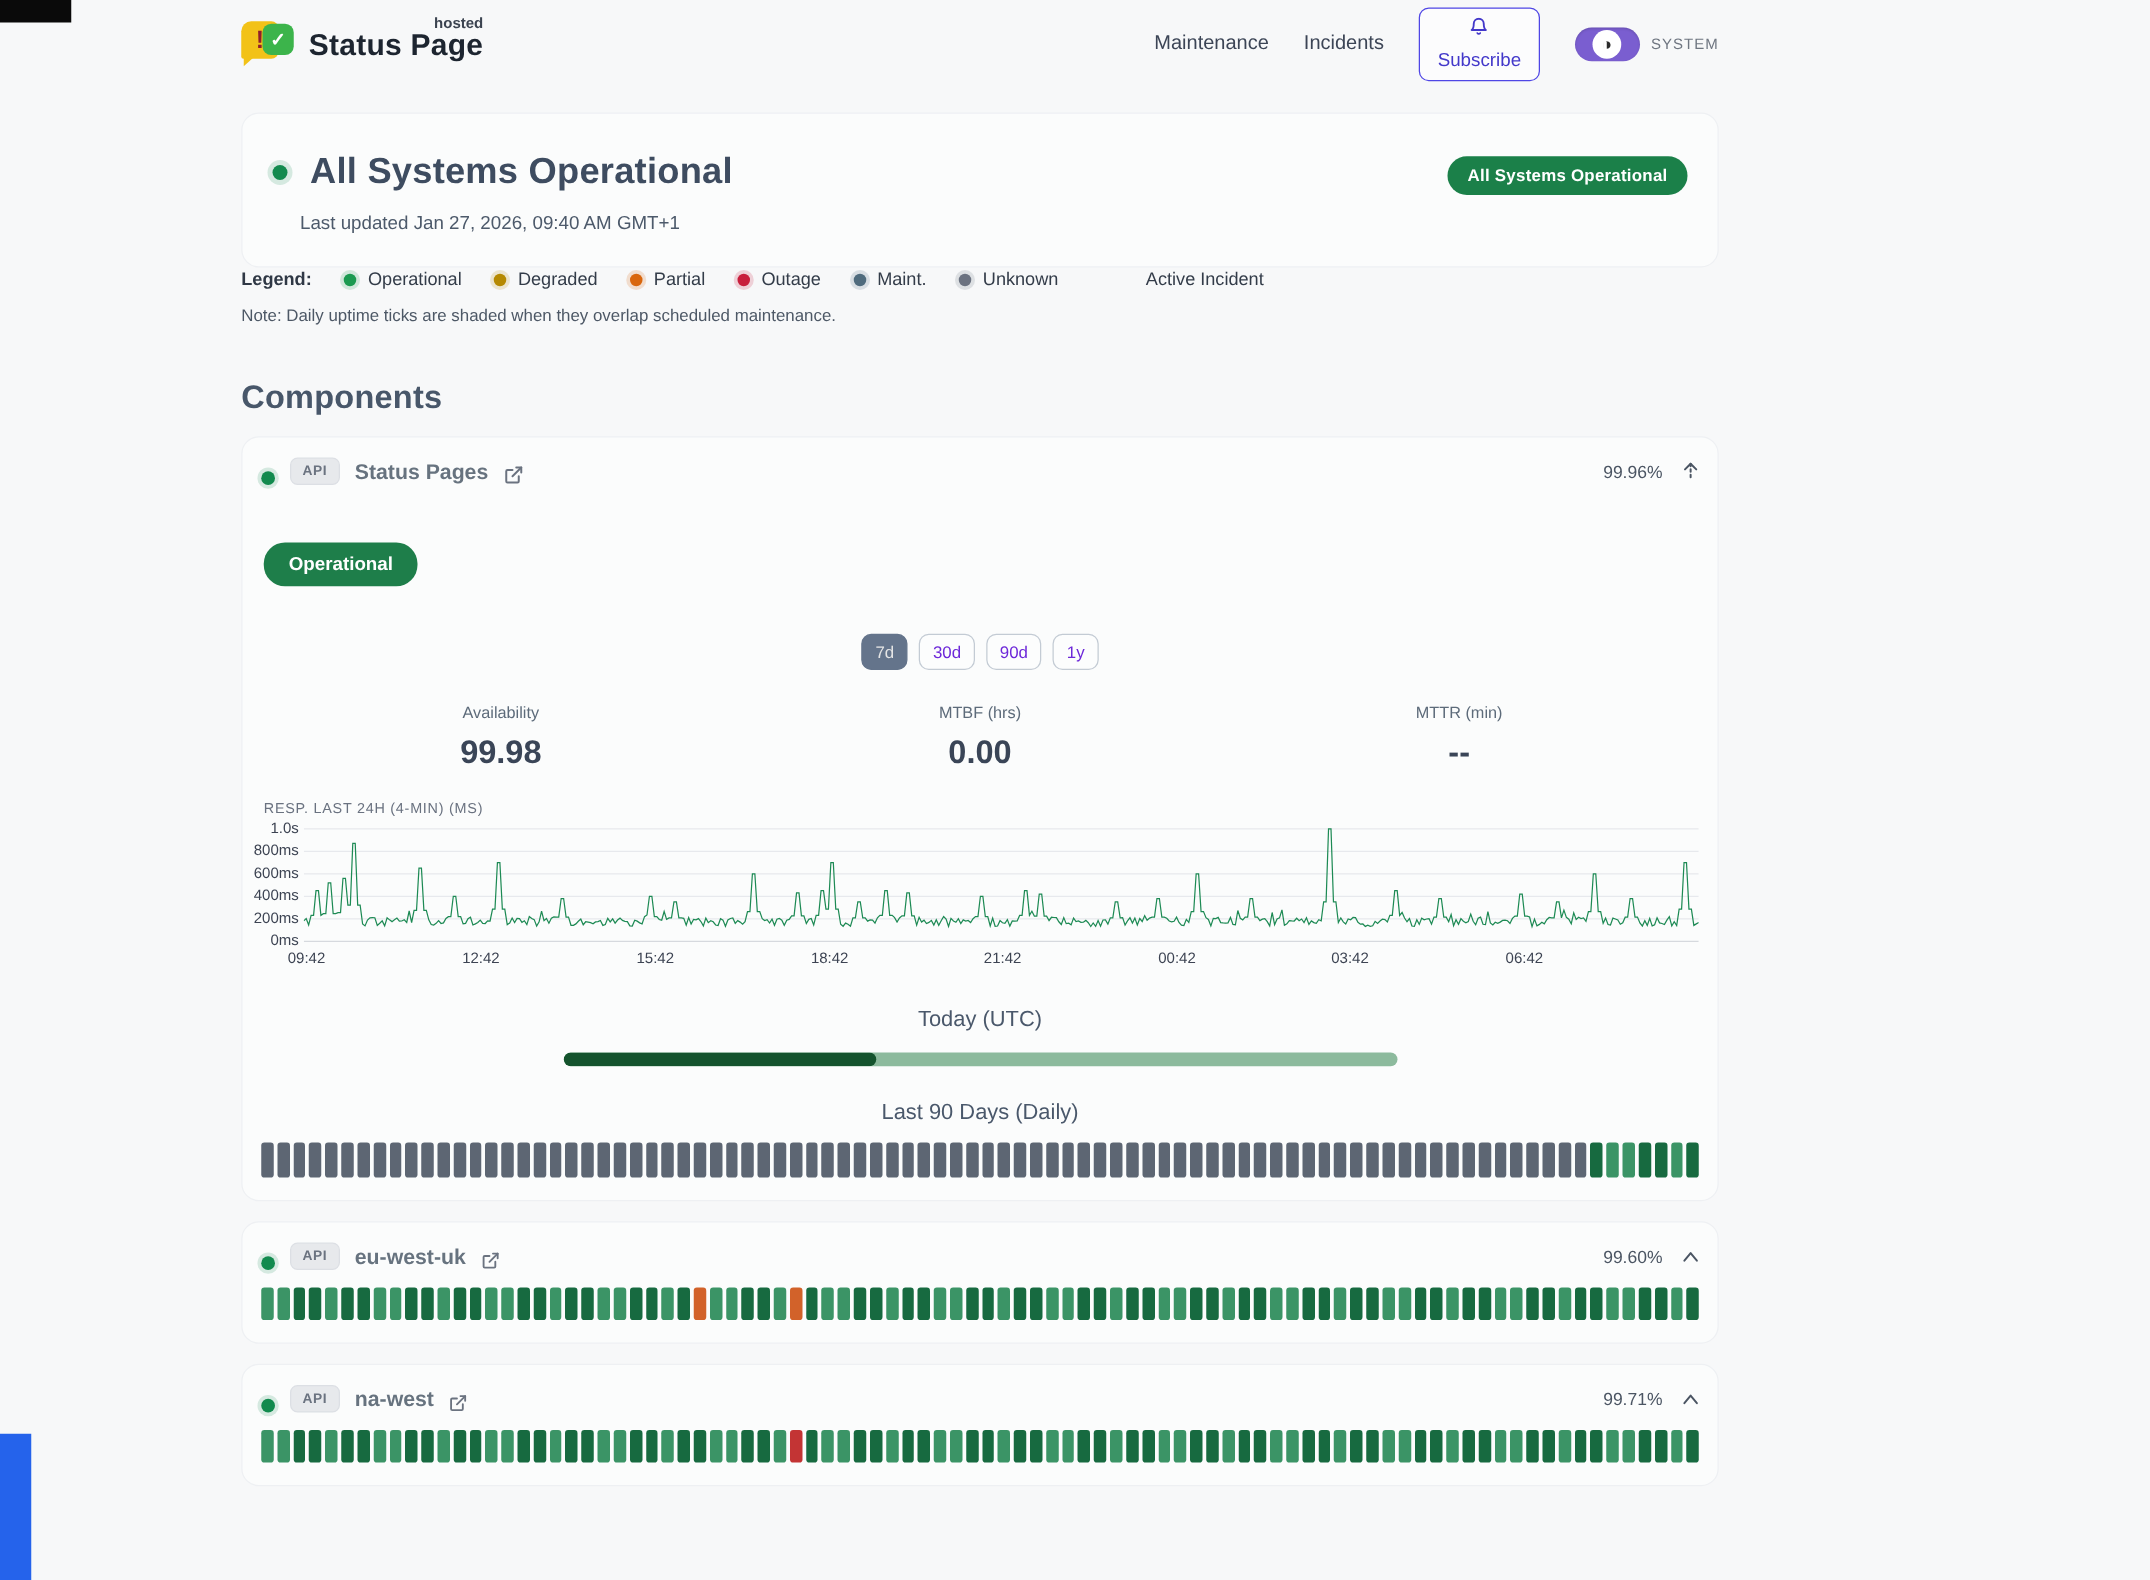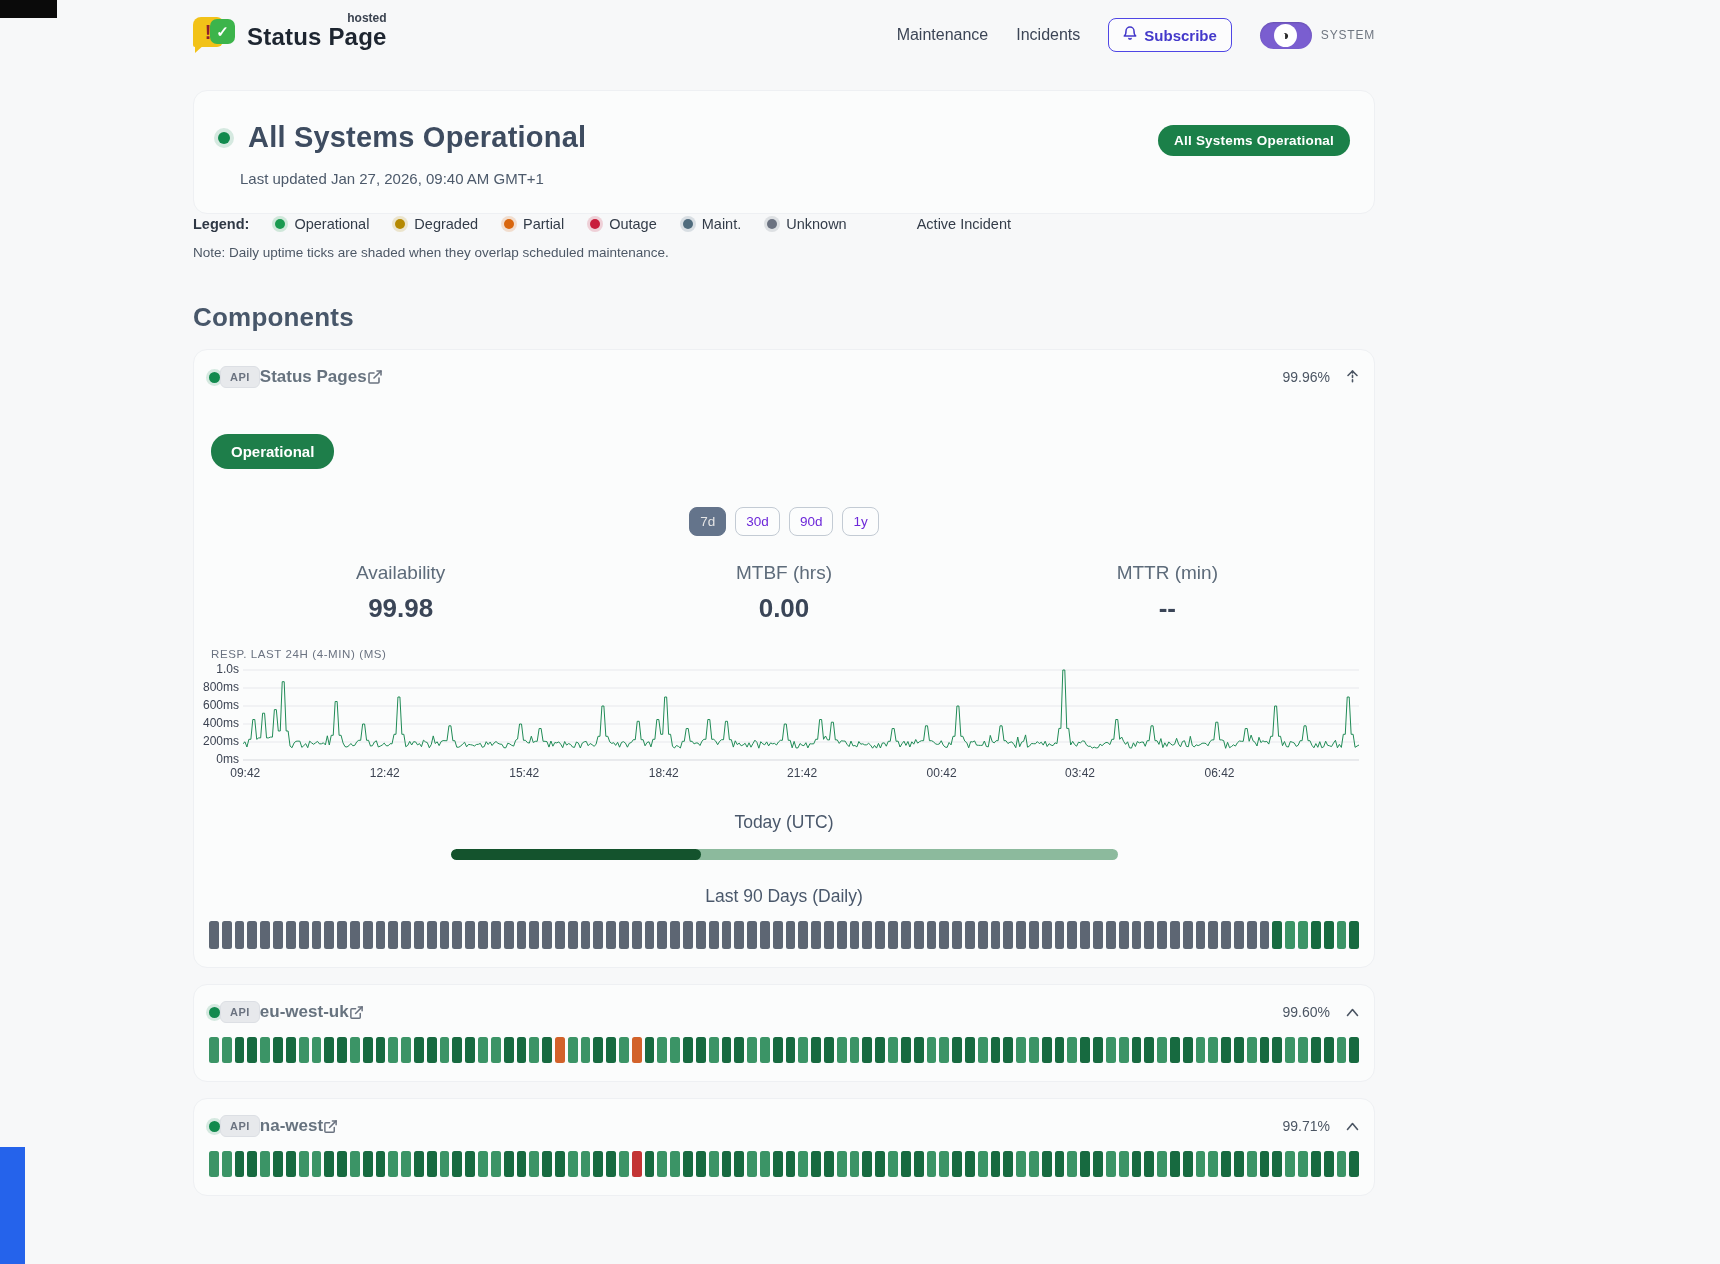--- a/index.html
+++ b/index.html
@@ -16,21 +16,21 @@
   .logo { position:relative; width:44px; height:40px; }
   .logo-bubble { position:absolute; left:0; top:2px; width:30px; height:30px; background:#f2c218; border-radius:8px 6px 6px 2px; }
   .logo-tail { position:absolute; left:2px; top:29px; width:0; height:0; border-left:10px solid #f2c218; border-bottom:9px solid transparent; }
   .logo-excl { position:absolute; left:0; top:2px; width:30px; height:30px; display:flex; align-items:center; justify-content:center; color:#8f1d2c; font-weight:bold; font-size:20px; }
   .logo-check { position:absolute; left:17px; top:4px; width:25px; height:25px; background:#3cb44b; border-radius:7px; display:flex; align-items:center; justify-content:center; color:#fff; font-weight:bold; font-size:15px; }
   .brand-text { position:relative; padding-top:8px; }
   .brand-name { font-size:24px; font-weight:bold; color:#1d2530; letter-spacing:.2px; }
   .brand-sup { position:absolute; top:-4px; right:0; font-size:12px; color:#3b4350; font-weight:bold; }
   .nav { display:flex; align-items:center; gap:28px; }
   .nav-link { font-size:16px; color:#3c4556; cursor:pointer; }
-  .subscribe-btn { display:flex; align-items:center; gap:7px; border:1.5px solid #4f46e5; border-radius:8px; padding:7px 14px; color:#4338ca; font-weight:bold; font-size:15px; background:#fcfcfd; cursor:pointer; }
+  .subscribe-btn { display:flex; align-items:center; gap:7px; border:1.5px solid #4f46e5; border-radius:8px; padding:7px 14px; color:#4338ca; font-weight:normal; font-size:15px; background:#fcfcfd; cursor:pointer;flex-direction:column; }
   .theme-toggle { display:flex; align-items:center; gap:9px; }
   .toggle-pill { width:52px; height:27px; border-radius:14px; background:#7a5ed0; position:relative; cursor:pointer; box-shadow:inset 0 1px 2px rgba(0,0,0,.15); }
   .toggle-knob { position:absolute; left:14px; top:2px; width:23px; height:23px; background:#fff; border-radius:50%; display:flex; align-items:center; justify-content:center; font-size:14px; color:#2b2b2b; }
   .toggle-label { font-size:12px; letter-spacing:.8px; color:#6f7681; }
 
   
   .status-card { margin-top:32px; background:#fbfcfc; border:1px solid #eef0f3; border-radius:14px; padding:30px 24px 26px 24px; position:relative; }
   .status-title-row { display:flex; align-items:center; gap:18px; }
   .status-dot-lg { width:12px; height:12px; border-radius:50%; background:#128a4e; box-shadow:0 0 0 4px rgba(18,138,78,.16); }
   .status-title { font-size:29px; font-weight:bold; color:#3e4c60; letter-spacing:.2px; }
@@ -43,37 +43,37 @@
   .legend-title { font-weight:bold; color:#2f3845; }
   .legend-item { display:flex; align-items:center; gap:9px; }
   .legend-dot { width:10px; height:10px; border-radius:50%; }
   .legend-active { margin-left:44px; color:#333c49; }
   .legend-note { margin-top:13px; font-size:13.5px; color:#4d5866; }
 
   
   .components-heading { margin-top:42px; font-size:26px; font-weight:600; color:#48576a; letter-spacing:.2px; }
   .comp-card { margin-top:16px; background:#fbfcfc; border:1px solid #eef0f3; border-radius:14px; padding:16px 15px 18px 15px; }
   .comp-head { display:flex; align-items:center; justify-content:space-between; }
-  .comp-head-left { display:flex; align-items:center; gap:0; }
+  .comp-head-left { display:flex; align-items:flex-end; gap:12px; }
   .comp-dot { width:11px; height:11px; border-radius:50%; background:#128a4e; box-shadow:0 0 0 3px rgba(18,138,78,.16); }
   .comp-badge { background:#e7e9ec; color:#6b7380; font-size:11px; font-weight:bold; letter-spacing:.5px; padding:4px 9px; border-radius:6px; border:1px solid #dcdfe4; }
   .comp-name { font-size:17px; font-weight:bold; color:#67737f; }
   .ext-icon { color:#6b7380; display:inline-flex; cursor:pointer; }
   .comp-head-right { display:flex; align-items:center; gap:16px; }
   .comp-uptime { font-size:14px; color:#4b5563; }
   .collapse-icon, .chevron-icon { color:#4b5563; cursor:pointer; display:inline-flex; }
 
   .op-badge { display:inline-block; margin-top:46px; margin-left:2px; background:#1e7e4a; color:#fff; font-weight:bold; font-size:15px; padding:9px 20px; border-radius:17px; }
 
   .range-row { display:flex; justify-content:center; gap:9px; margin-top:38px; }
   .range-btn { font-size:13.5px; color:#6d28d9; background:#fcfdfd; border:1.5px solid #c3cbd4; border-radius:8px; padding:6px 10px; min-width:34px; text-align:center; cursor:pointer; }
   .range-btn.active { background:#64748b; border-color:#64748b; color:#e5e5e5; }
 
   .metrics-row { display:grid; grid-template-columns:1fr 1fr 1fr; margin-top:26px; text-align:center; }
-  .metric-label { font-size:19px; color:#5d6b7a; }
+  .metric-label { font-size:13px; color:#5d6b7a; }
   .metric-value { margin-top:9px; font-size:26px; font-weight:600; color:#3a4557; }
 
   .chart-block { margin-top:24px; }
   .chart-title { font-size:11.5px; letter-spacing:.6px; color:#6a7280; margin-left:2px; }
   .chart-area { display:flex; margin-top:8px; }
   .chart-ylabels { width:34px; position:relative; height:94px; flex:none; }
   .chart-ylabel { position:absolute; right:4px; transform:translateY(-55%); font-size:12px; color:#3c4352; white-space:nowrap; }
   .chart-plot { flex:1; position:relative; }
   .chart-svg { display:block; width:100%; height:94px; }
   .chart-xlabels { position:relative; height:20px; margin-left:34px; margin-top:4px; }

